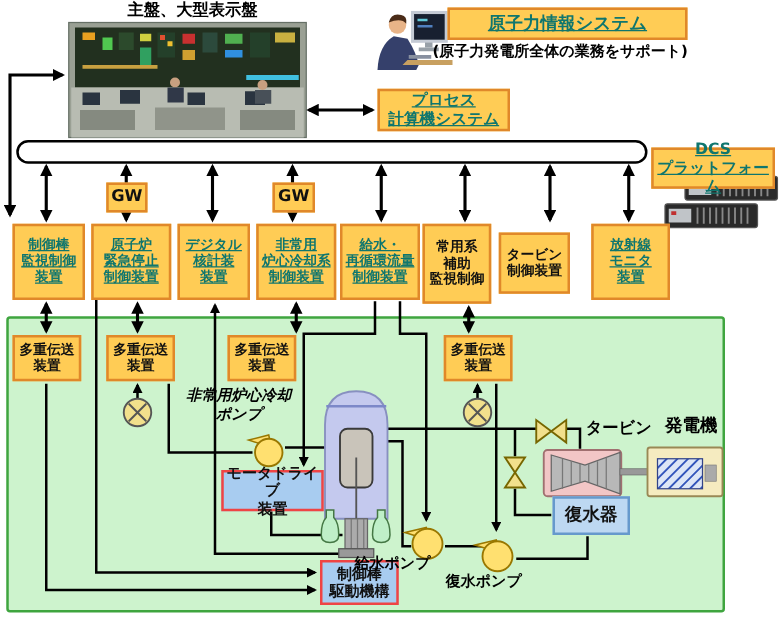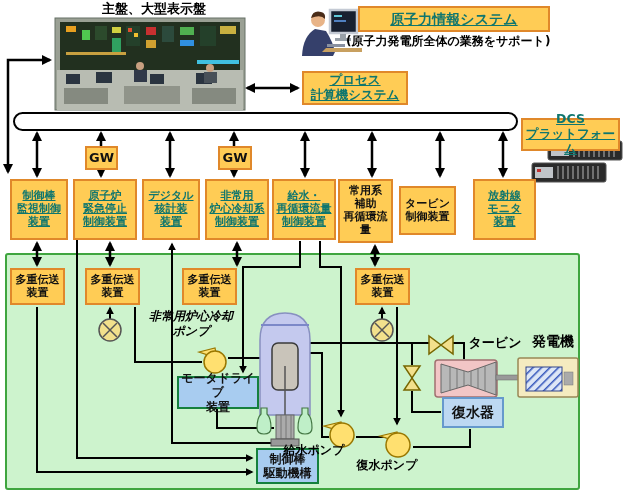--- a/index.html
+++ b/index.html
@@ -28,21 +28,21 @@
   #dcsBox{left:521px;top:118px;width:99px;height:33px;}
   #m1{left:10px;top:268px;width:55px;height:37px;}
   #m2{left:85px;top:268px;width:55px;height:37px;}
   #m3{left:182px;top:268px;width:55px;height:37px;}
   #m4{left:355px;top:268px;width:55px;height:37px;}
   
   #bus{left:13px;top:112px;width:505px;height:19px;background:#fff;border:2px solid #000;border-radius:10px;}
   
   #plantArea{left:5px;top:253px;width:575px;height:237px;background:#CDF3CD;border:2px solid #3FA53F;border-radius:3px;}
   
-  .equip{position:absolute;box-sizing:border-box;background:#A8CCF0;border:2px solid #15803d;
+  .equip{position:absolute;box-sizing:border-box;background:#A8CCF0;border:2px solid #ef4444;
          color:#111;font-weight:bold;font-size:12px;line-height:1.2;text-align:center;
          display:flex;align-items:center;justify-content:center;white-space:pre-line;}
   #motorDrive{left:177px;top:376px;width:82px;height:33px;}
   #crdBox{left:256px;top:448px;width:63px;height:36px;}
   #condenser{left:442px;top:397px;width:62px;height:31px;background:#BDD8F2;border-color:#6699CC;font-size:14px;}
   
   .lbl{position:absolute;color:#000;font-weight:600;font-size:12px;line-height:1.25;
        text-align:center;white-space:pre-line;}
   #titleLbl{left:86px;top:1px;width:136px;font-size:13px;font-weight:bold;text-align:center;}
   #captionLbl{left:346px;top:34px;width:220px;font-size:12px;font-weight:bold;text-align:left;white-space:nowrap;}
@@ -298,21 +298,21 @@
 核計装
 装置</div>
   <div class="c link" id="c4">非常用
 炉心冷却系
 制御装置</div>
   <div class="c link" id="c5">給水・
 再循環流量
 制御装置</div>
   <div class="c plain" id="c6">常用系
 補助
-再循環流量</div>
+監視制御</div>
   <div class="c plain" id="c7">タービン
 制御装置</div>
   <div class="c link" id="c8">放射線
 モニタ
 装置</div>
 
   <div class="c plain" id="m1">多重伝送
 装置</div>
   <div class="c plain" id="m2">多重伝送
 装置</div>

